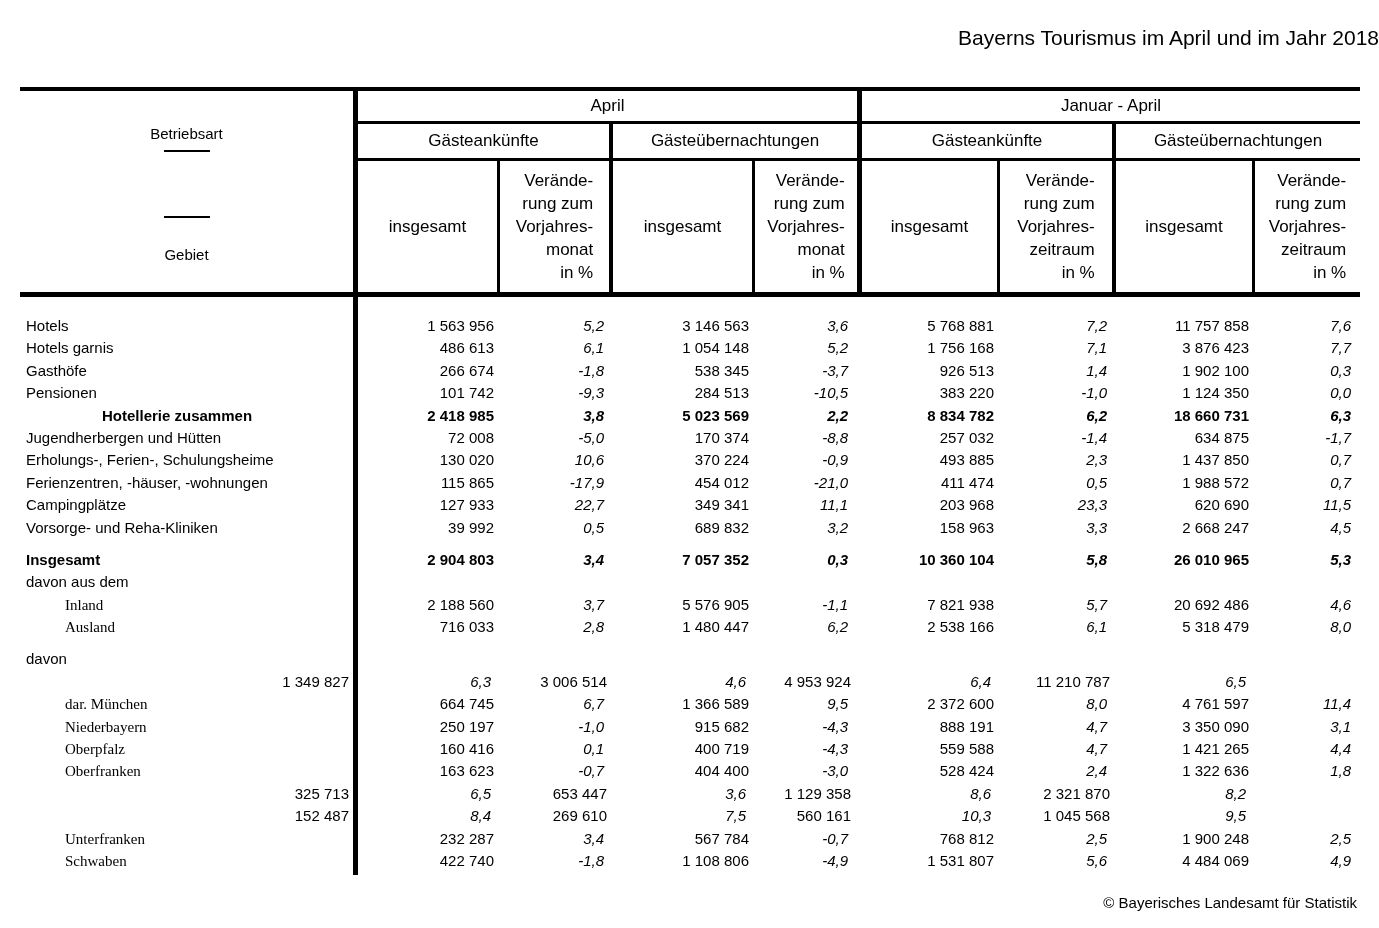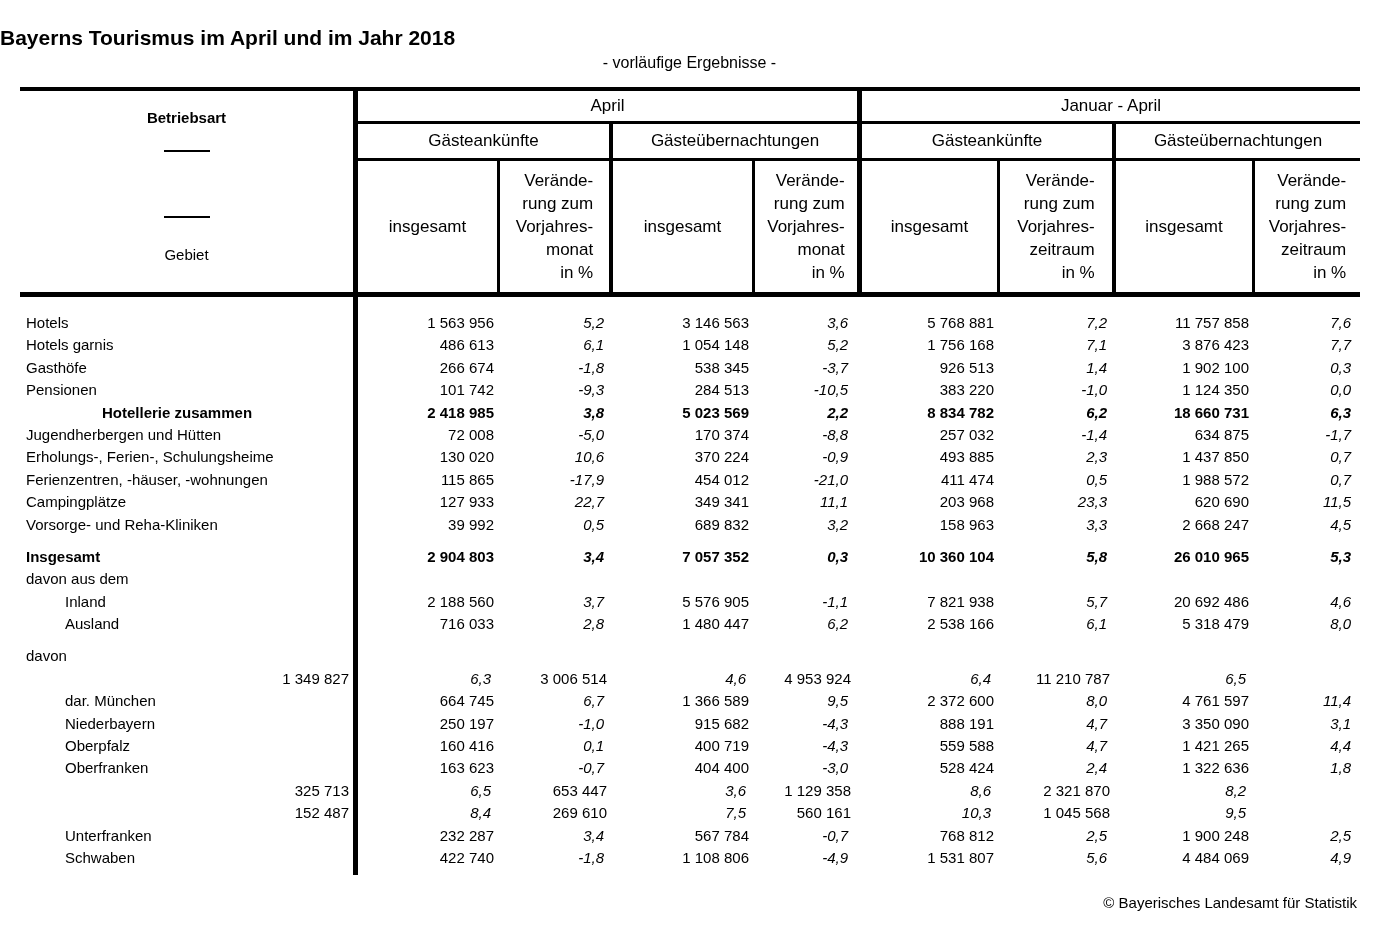--- a/index.html
+++ b/index.html
@@ -1,75 +1,74 @@
 <!DOCTYPE html>
 <html><head>
 <meta charset="utf-8">
 <style>
   * { box-sizing: border-box; margin: 0; padding: 0; }
   html, body { width: 1379px; height: 928px; background: #fff; }
   body { font-family: "Liberation Sans", sans-serif; color: #000; }
   .page { position: relative; width: 1379px; height: 928px; overflow: hidden; background: #fff; }
 
-  .title { position: absolute; top: 26px; left: 0; width: 100%; text-align: left;
-           font-size: 21px; font-weight: bold; }
+  .title { position: absolute; top: 26px; left: 0; width: 100%; text-align: right;
+           font-size: 21px; font-weight: normal; }
   .subtitle { position: absolute; top: 54px; left: 0; width: 100%; text-align: center;
               font-size: 16px; }
 
   .bar { position: absolute; background: #000; }
 
   .hcell { position: absolute; display: flex; align-items: center; justify-content: center;
            font-size: 17px; text-align: right; }
   .chg { white-space: pre-line; line-height: 23px; }
 
   .stub { position: absolute; left: 20px; top: 91px; width: 333px; height: 201px; }
   .stub .slabel { position: absolute; left: 0; width: 100%; text-align: center;
                   font-size: 15px; line-height: 22px; }
   .stub .srule { position: absolute; left: 50%; margin-left: -23px; width: 46px; height: 2px;
                  background: #000; }
 
-  .tbody { position: absolute; left: 20px; top: 310px; width: 1340px; padding-top: 2px; }
+  .tbody { position: absolute; left: 20px; top: 297px; width: 1340px; padding-top: 18px; }
   .trow { display: grid;
           grid-template-columns: 335px 145px 113px 142px 102px 143px 116px 139px 105px;
           height: 22.4px; }
   .trow > div { font-size: 15px; line-height: 22.4px; white-space: nowrap; overflow: visible; }
   .trow.bold { font-weight: bold; }
   .lbl.ind0 { padding-left: 6px; }
-  .lbl.ind1 { padding-left: 45px; }
+  .lbl.ind1 { padding-left: 45px; font-family: Liberation Serif, serif; }
   .lbl.ind2 { padding-left: 82px; }
   .num { text-align: right; }
   .tot { padding-right: 6px; }
   .pct { padding-right: 9px; font-style: italic; }
   .spacer { height: 10px; }
 
   .footer { position: absolute; top: 894px; right: 22px; font-size: 15px; }
 </style>
 </head>
 <body>
 
 <div class="page">
 
   <div class="title">Bayerns Tourismus im April und im Jahr 2018</div>
-  <div class="subtitle">- vorläufige Ergebnisse -</div>
 
   <div class="bar" style="left:20px;  top:87px;  width:1340px; height:4px;"></div>
   <div class="bar" style="left:353px; top:87px;  width:5px;    height:788px;"></div>
   <div class="bar" style="left:857px; top:87px;  width:5px;    height:205px;"></div>
   <div class="bar" style="left:358px; top:121px; width:1002px; height:3px;"></div>
   <div class="bar" style="left:609px; top:124px; width:4px;    height:168px;"></div>
   <div class="bar" style="left:1112px;top:124px; width:4px;    height:168px;"></div>
   <div class="bar" style="left:358px; top:158px; width:1002px; height:3px;"></div>
   <div class="bar" style="left:497px; top:161px; width:3px;    height:131px;"></div>
   <div class="bar" style="left:752px; top:161px; width:3px;    height:131px;"></div>
   <div class="bar" style="left:997px; top:161px; width:3px;    height:131px;"></div>
   <div class="bar" style="left:1252px;top:161px; width:3px;    height:131px;"></div>
   <div class="bar" style="left:20px;  top:292px; width:1340px; height:5px;"></div>
 
   <div class="stub">
-    <div class="slabel" style="top:16px;font-weight:bold;">Betriebsart</div>
+    <div class="slabel" style="top:32px;">Betriebsart</div>
     <div class="srule" style="top:59px;"></div>
     <div class="srule" style="top:125px;"></div>
     <div class="slabel" style="top:153px;">Gebiet</div>
   </div>
 
   <div class="hcell" style="left:358px; top:91px; width:499px; height:30px;">April</div>
   <div class="hcell" style="left:862px; top:91px; width:498px; height:30px;">Januar - April</div>
 
   <div class="hcell" style="left:358px;  top:124px; width:251px; height:34px;">Gästeankünfte</div>
   <div class="hcell" style="left:613px;  top:124px; width:244px; height:34px;">Gästeübernachtungen</div>

